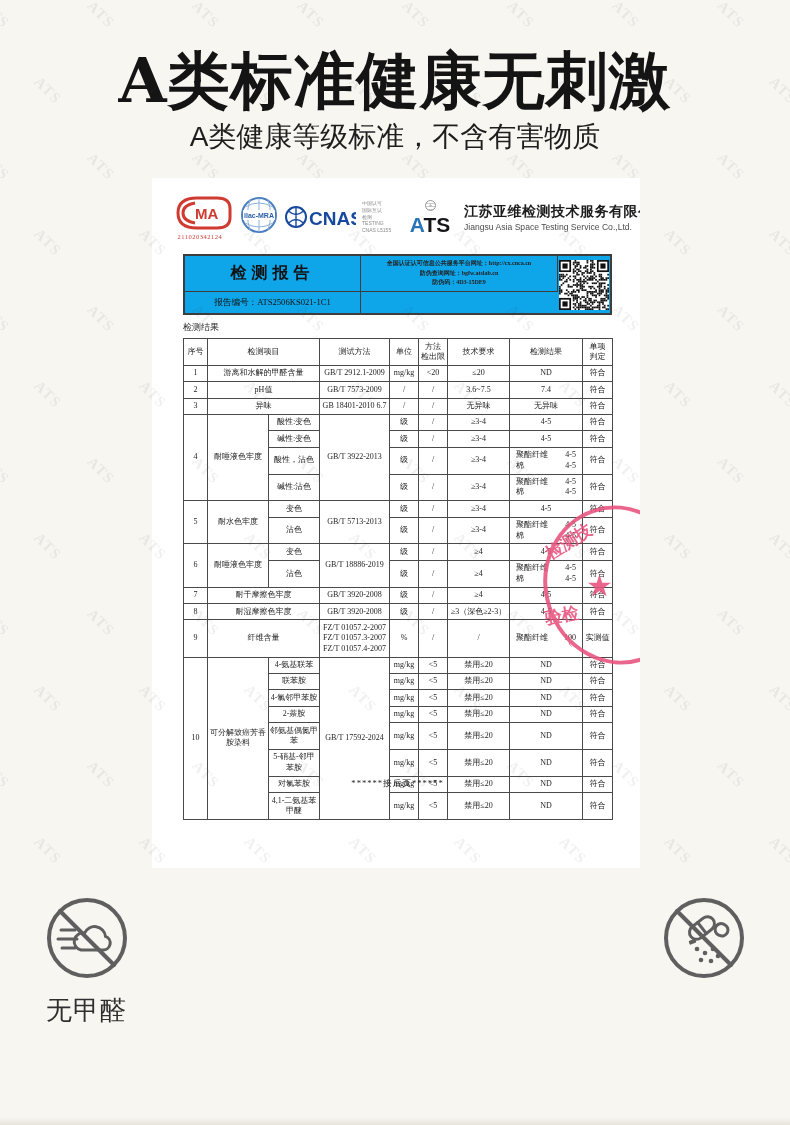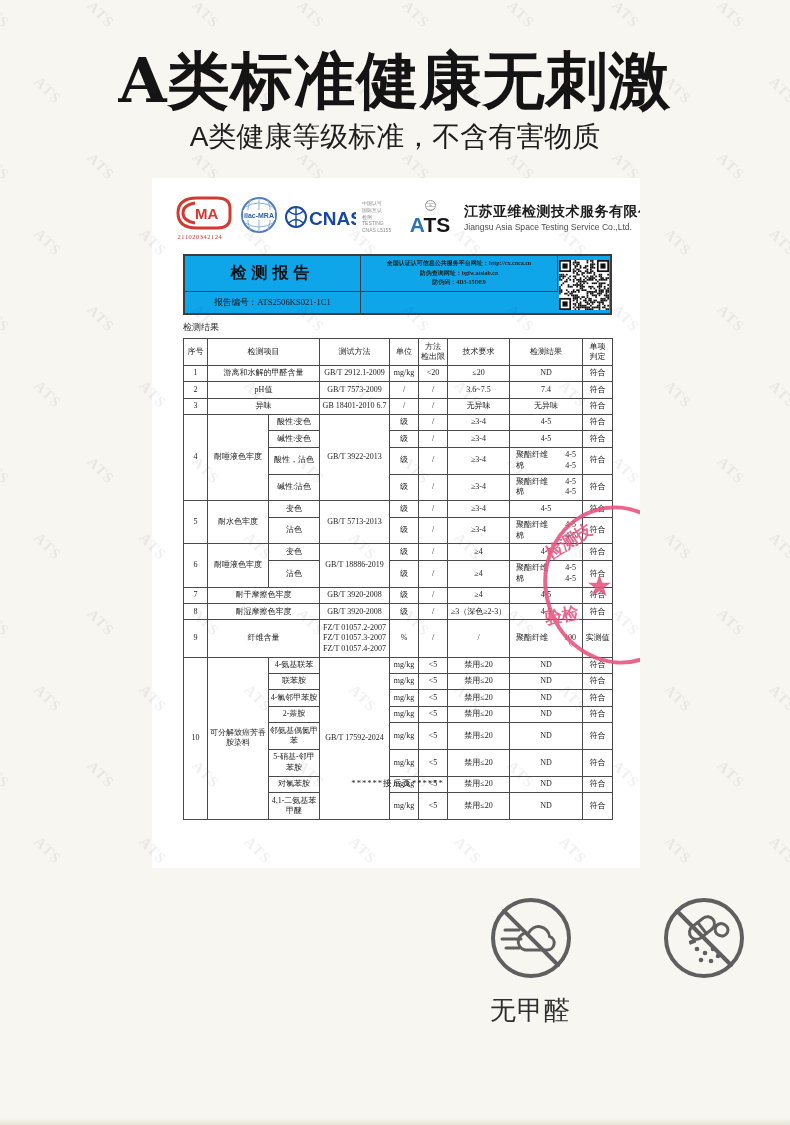--- a/index.html
+++ b/index.html
@@ -82,21 +82,21 @@
     font-size:8.6px; color:#1f1f1f; letter-spacing:1px; }
   
   .stamp{ position:absolute; top:318px; right:-62px; width:168px; height:178px; opacity:.88; }
   
   .wm-layer{ position:absolute; left:0; top:0; width:790px; height:880px; pointer-events:none; z-index:40; overflow:hidden;}
   .wm-layer span{
     position:absolute; font-size:15px; letter-spacing:1px; color:rgba(70,70,70,.08);
     font-family:"Liberation Serif",serif; transform:rotate(45deg); font-weight:bold;
   }
   
-  .badges{ position:absolute; top:896px; left:0; width:100%; display:flex; justify-content:flex-end; }
+  .badges{ position:absolute; top:896px; left:0; width:100%; display:flex; justify-content:space-between; }
   .badge{ width:173px; text-align:center; }
   .badge svg{ display:block; margin:0 auto; }
   .badge-label{ margin-top:13px; font-size:26px; color:#2f2f2f; letter-spacing:1px; }
   .bottom-strip{ position:absolute; bottom:0; left:0; width:100%; height:8px;
     background:linear-gradient(180deg,#f7f6f1,#e7e5da); }
 </style>
 </head>
 <body>
 
 <div class="main-title">A类标准健康无刺激</div>

